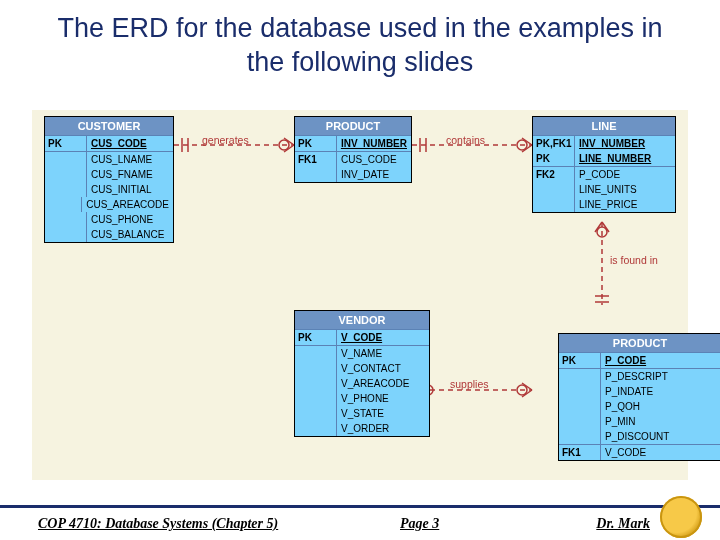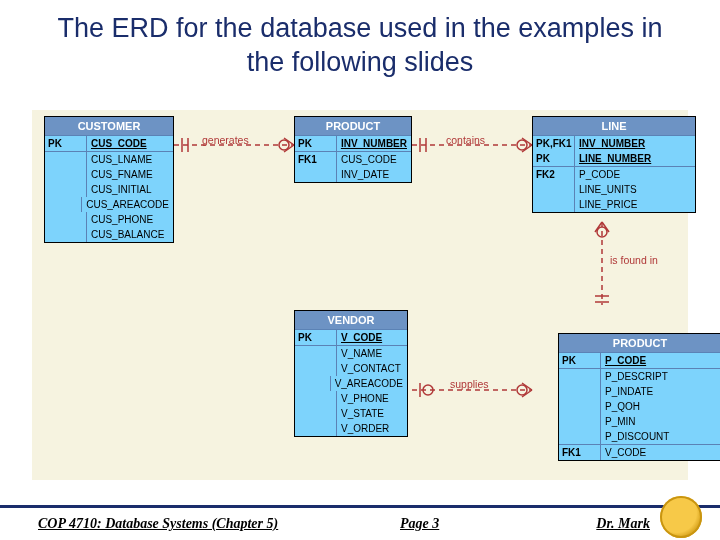--- a/index.html
+++ b/index.html
@@ -102,21 +102,21 @@
       <div class="entity-row sep">
           <div class="keycol">FK1</div>
           <div class="attrcol">CUS_CODE</div>
         </div>
       <div class="entity-row">
           <div class="keycol"></div>
           <div class="attrcol">INV_DATE</div>
         </div>
     </div>
 
-    <div class="entity" style="left:500px; top:6px; width:164px;">
+    <div class="entity" style="left:500px; top:6px; width:144px;">
       <div class="entity-header">LINE</div>
       <div class="entity-row">
           <div class="keycol">PK,FK1</div>
           <div class="attrcol pkline">INV_NUMBER</div>
         </div>
       <div class="entity-row">
           <div class="keycol">PK</div>
           <div class="attrcol pkline">LINE_NUMBER</div>
         </div>
       <div class="entity-row sep">
@@ -126,21 +126,21 @@
       <div class="entity-row">
           <div class="keycol"></div>
           <div class="attrcol">LINE_UNITS</div>
         </div>
       <div class="entity-row">
           <div class="keycol"></div>
           <div class="attrcol">LINE_PRICE</div>
         </div>
     </div>
 
-    <div class="entity" style="left:262px; top:200px; width:114px;">
+    <div class="entity" style="left:262px; top:200px; width:136px;">
       <div class="entity-header">VENDOR</div>
       <div class="entity-row">
         <div class="keycol">PK</div>
         <div class="attrcol pkline">V_CODE</div>
       </div>
       <div class="entity-row sep">
           <div class="keycol"></div>
           <div class="attrcol">V_NAME</div>
         </div>
       <div class="entity-row">

